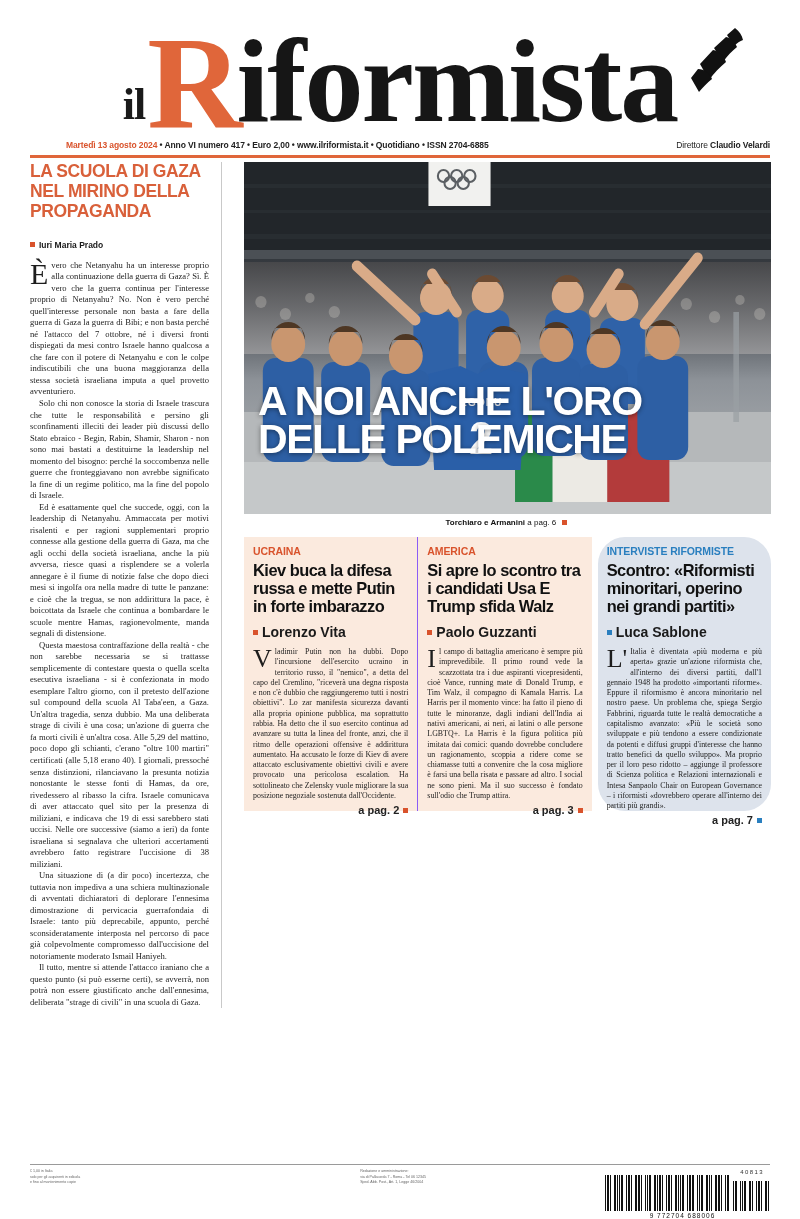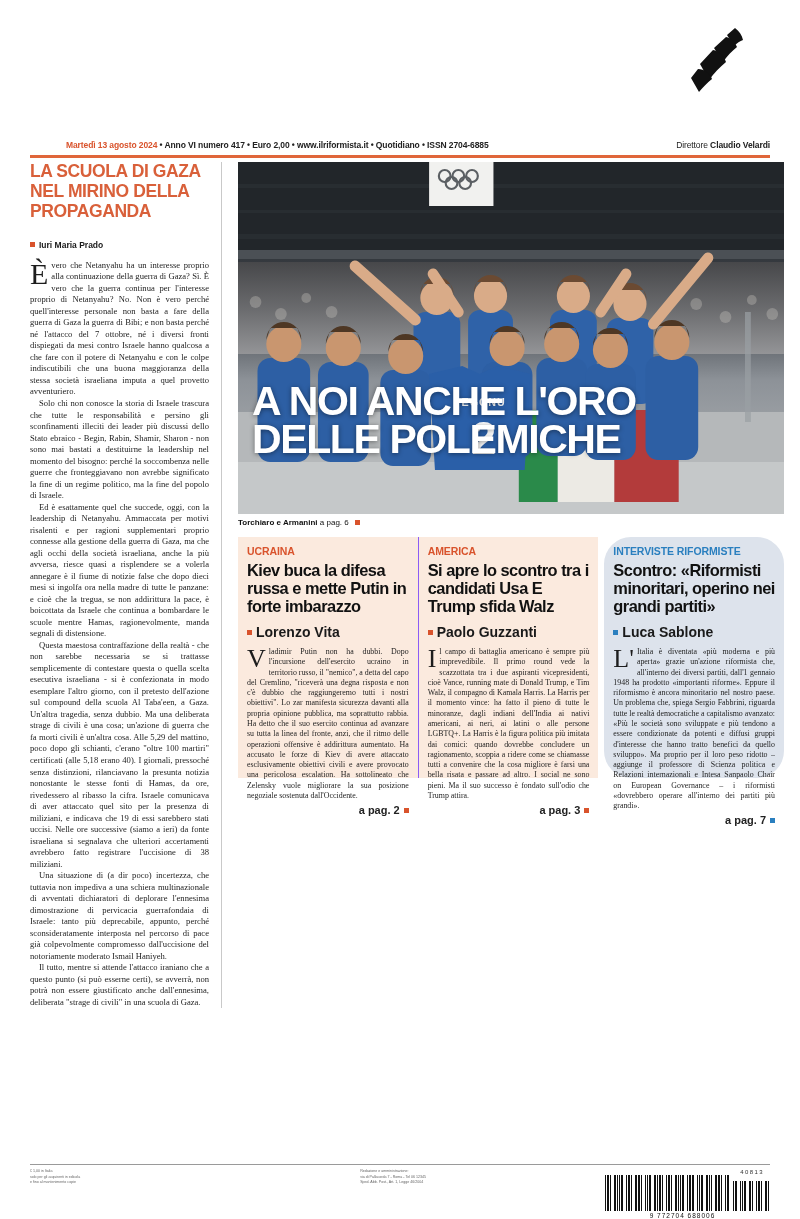--- a/index.html
+++ b/index.html
@@ -82,22 +82,22 @@
   .mast-strap .dir b { font-weight:700; }
   .mast-rule {
     height: 3px;
     background: #e0663a;
     margin: 5px 0 0 0;
   }
 
   
   .page {
     display: flex;
-    padding: 12px 16px 0 30px;
-    gap: 2px;
+    padding: 12px 29px 0 30px;
+    gap: 8px;
   }
   .col-left {
     width: 192px;
     flex: 0 0 192px;
     padding-right: 12px;
     border-right: 1px solid #c9c9c9;
   }
   .col-right {
     flex: 1 1 auto;
     padding-left: 14px;
@@ -169,31 +169,31 @@
   }
   .hero-sub {
     font-family: "Liberation Sans", sans-serif;
     font-weight: 700;
     font-size: 15.2px;
     line-height: 1.16;
     color: #ffffff;
     letter-spacing: -0.45px;
   }
   .hero-ref {
-    text-align: left;
+    text-align: center;
     font-family: "Liberation Sans", sans-serif;
     font-size: 8px;
     padding: 4px 2px 0 0;
     color: #111;
   }
   .hero-ref b { font-weight: 700; }
   .hero-ref .sq { margin-left: 4px; position:relative; top:0px;}
 
   
-  .news-row { display: flex; margin-top: 10px; height: 241px; }
+  .news-row { display: flex; margin-top: 10px; height: 274px; }
   .nbox {
     flex: 1 1 0;
     padding: 8px 9px 0 9px;
     display: flex;
     flex-direction: column;
     position: relative;
   }
   .nbox.peach { background: #fbeade; }
   .nbox.peach + .nbox.peach { border-left: 1px solid #8b5cf6; }
   .nbox.blue { background: #dde3ec; }
@@ -271,20 +271,25 @@
     font-family:"Liberation Sans", sans-serif;
     font-size:6.5px; letter-spacing:1px; color:#111; text-align:center;
     margin-top:1px;
   }
 </style>
 </head>
 <body>
 
 <div class="masthead">
   <div class="logo-wrap">
+    <div class="logo">
+      <span class="il">il</span>
+        <span class="bigR">R</span>
+        <span class="rest">iformista</span>
+    </div>
     <svg class="quill" viewBox="0 0 70 70" aria-hidden="true">
       <g fill="#111">
         <path d="M57 4 c4 3 7 7 8 12 -3 1 -6 3 -9 6 l-7 -11 z"></path>
         <path d="M48 13 c5 1 9 5 11 10 -5 4 -10 9 -14 15 l-9 -14 z"></path>
         <path d="M35 26 c6 1 11 6 13 12 -6 5 -12 11 -17 18 l-9 -16 z"></path>
         <path d="M20 45 c6 0 12 4 14 10 -5 4 -9 8 -13 13 l-8 -14 z"></path>
       </g>
     </svg>
   </div>
 

